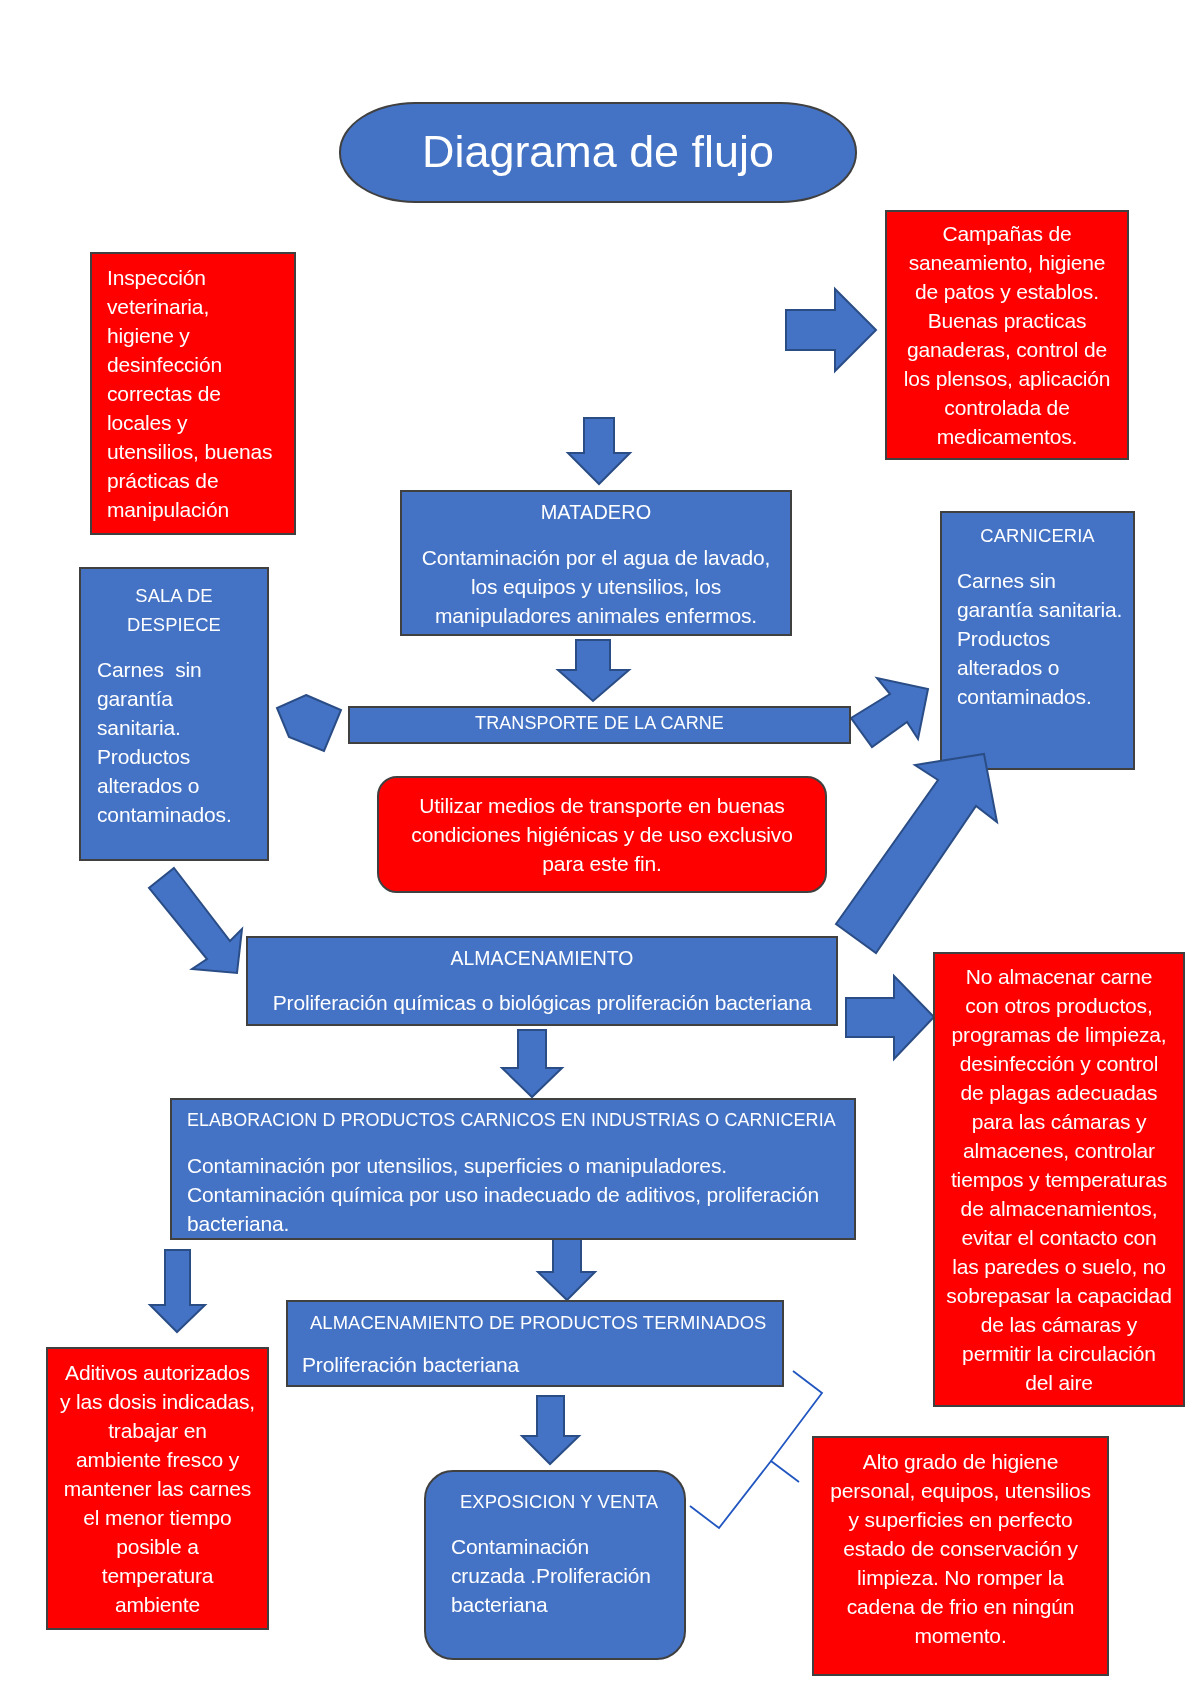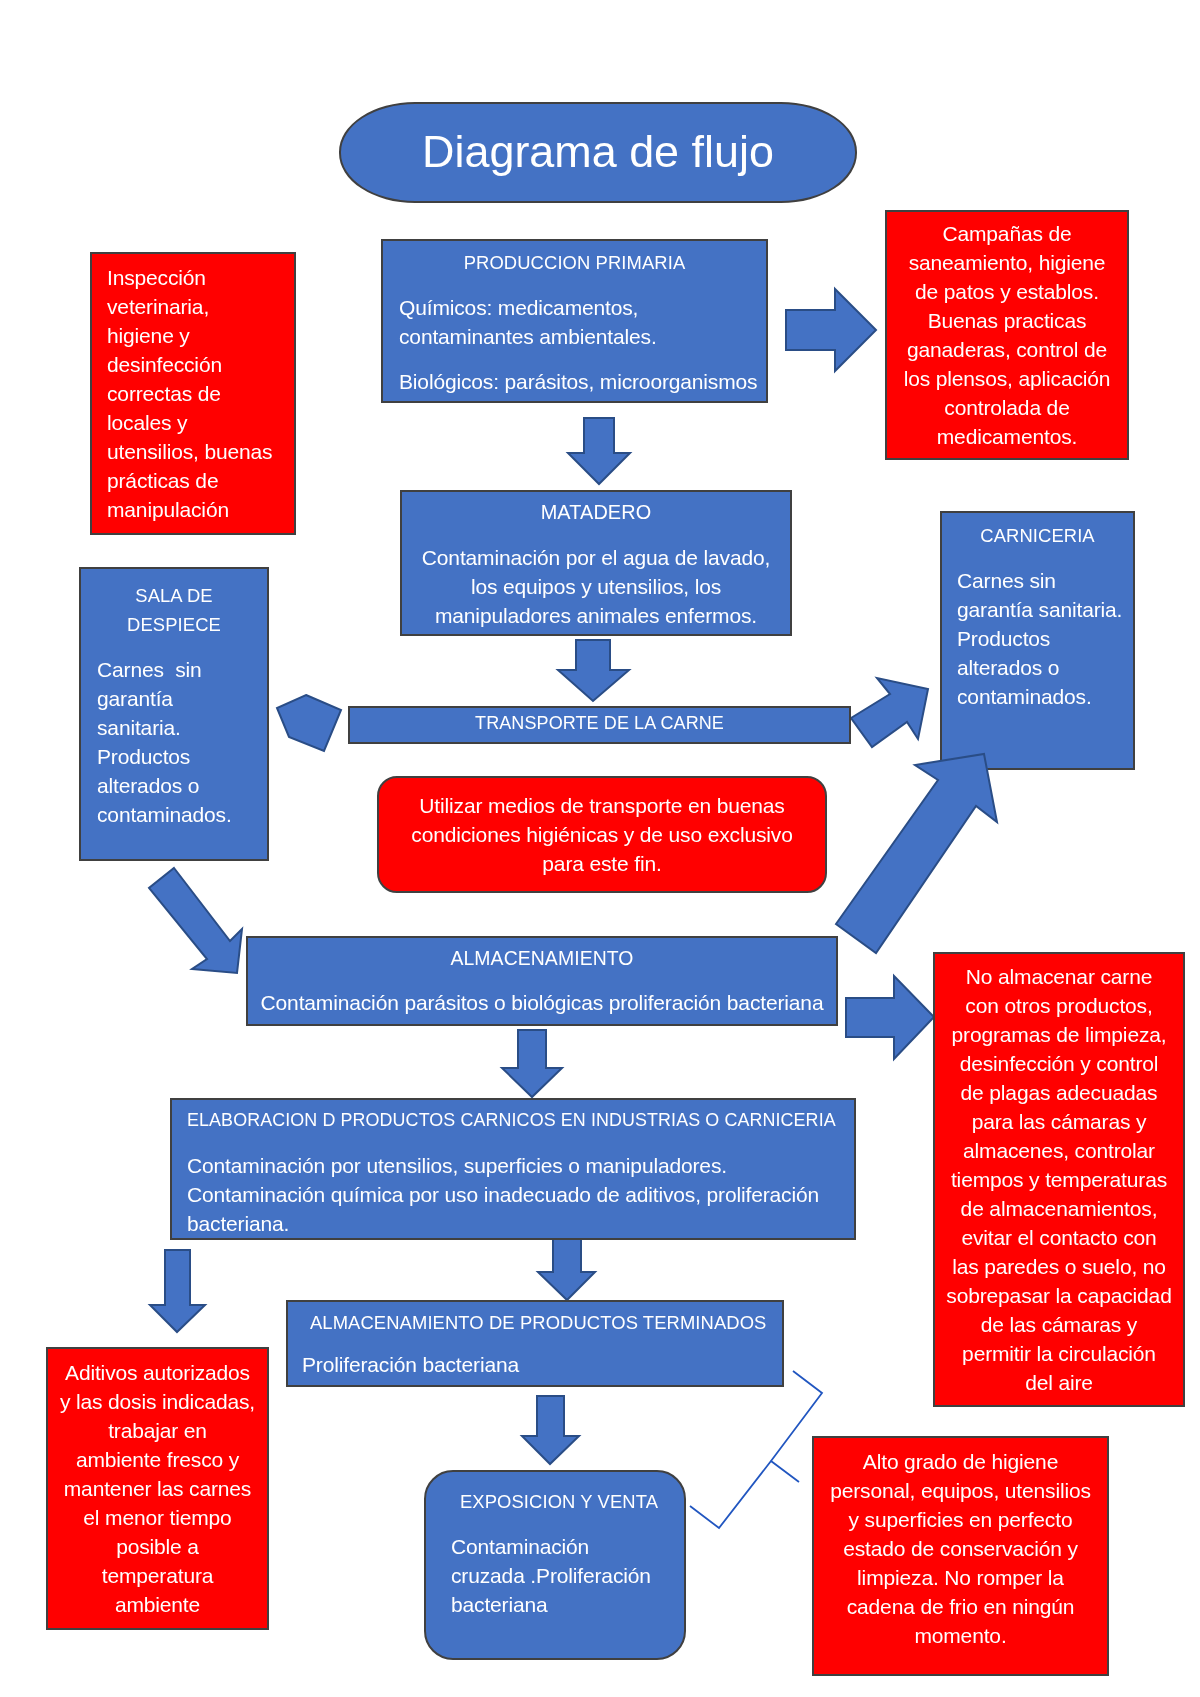--- a/index.html
+++ b/index.html
@@ -42,25 +42,20 @@
   </svg>
 
   <div class="node blue title" style="left:339px;top:102px;width:518px;height:101px;border-radius:76px / 50px;">
     <span>Diagrama de flujo</span>
   </div>
 
   <div class="node red" style="left:90px;top:252px;width:206px;height:283px;padding:9px 0 12px 15px;">
     <p>Inspección<br>veterinaria,<br>higiene y<br>desinfección<br>correctas de<br>locales y<br>utensilios, buenas<br>prácticas de<br>manipulación</p>
   </div>
 
-  <div class="node blue" style="left:381px;top:239px;width:387px;height:164px;padding:7px 0 0 16px;">
-    <p class="ctr hd" style="margin-right:16px;">PRODUCCION PRIMARIA</p>
-    <p style="margin-top:16px;">Químicos: medicamentos,<br>contaminantes ambientales.</p>
-    <p style="margin-top:16px;">Biológicos: parásitos, microorganismos</p>
-  </div>
 
   <div class="node red ctr vc" style="left:885px;top:210px;width:244px;height:250px;">
     <p>Campañas de<br>saneamiento, higiene<br>de patos y establos.<br>Buenas practicas<br>ganaderas, control de<br>los plensos, aplicación<br>controlada de<br>medicamentos.</p>
   </div>
 
   <div class="node blue" style="left:400px;top:490px;width:392px;height:146px;padding:6px 0 0 0;">
     <p class="ctr hd" style="font-size:19.9px;">MATADERO</p>
     <p class="ctr" style="margin-top:16px;">Contaminación por el agua de lavado,<br>los equipos y utensilios, los<br>manipuladores animales enfermos.</p>
   </div>
 
@@ -77,21 +72,21 @@
   <div class="node blue vc" style="left:348px;top:706px;width:503px;height:38px;align-items:center;">
     <p class="ctr hd" style="line-height:1;font-size:18px;position:relative;top:-2px;">TRANSPORTE DE LA CARNE</p>
   </div>
 
   <div class="node red ctr vc" style="left:377px;top:776px;width:450px;height:117px;border-radius:20px;">
     <p>Utilizar medios de transporte en buenas<br>condiciones higiénicas y de uso exclusivo<br>para este fin.</p>
   </div>
 
   <div class="node blue" style="left:246px;top:936px;width:592px;height:90px;padding:6px 0 0 0;">
     <p class="ctr hd" style="font-size:19.4px;">ALMACENAMIENTO</p>
-    <p class="ctr" style="margin-top:15px;">Contaminación parásitos o biológicas proliferación bacteriana</p>
+    <p class="ctr" style="margin-top:15px;">Proliferación químicas o biológicas proliferación bacteriana</p>
   </div>
 
   <div class="node red ctr vc" style="left:933px;top:952px;width:252px;height:455px;">
     <p>No almacenar carne<br>con otros productos,<br>programas de limpieza,<br>desinfección y control<br>de plagas adecuadas<br>para las cámaras y<br>almacenes, controlar<br>tiempos y temperaturas<br>de almacenamientos,<br>evitar el contacto con<br>las paredes o suelo, no<br>sobrepasar la capacidad<br>de las cámaras y<br>permitir la circulación<br>del aire</p>
   </div>
 
   <div class="node blue" style="left:170px;top:1098px;width:686px;height:142px;padding:6px 16px 0 15px;">
     <p class="hd" style="font-size:17.9px;">ELABORACION D PRODUCTOS CARNICOS EN INDUSTRIAS O CARNICERIA</p>
     <p style="margin-top:16px;">Contaminación por utensilios, superficies o manipuladores.<br>Contaminación química por uso inadecuado de aditivos, proliferación<br>bacteriana.</p>
   </div>

